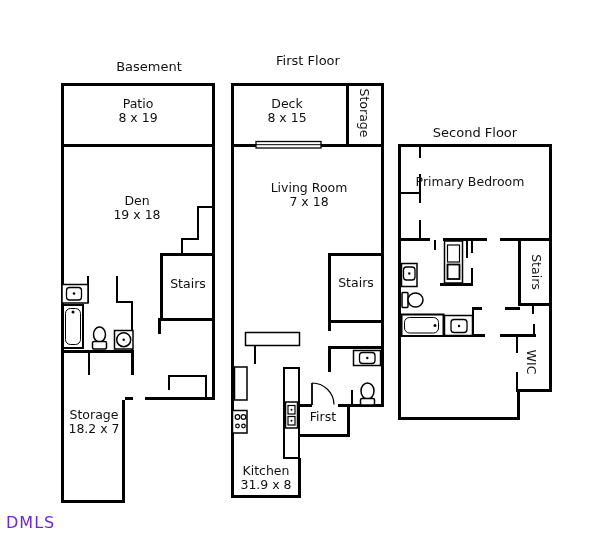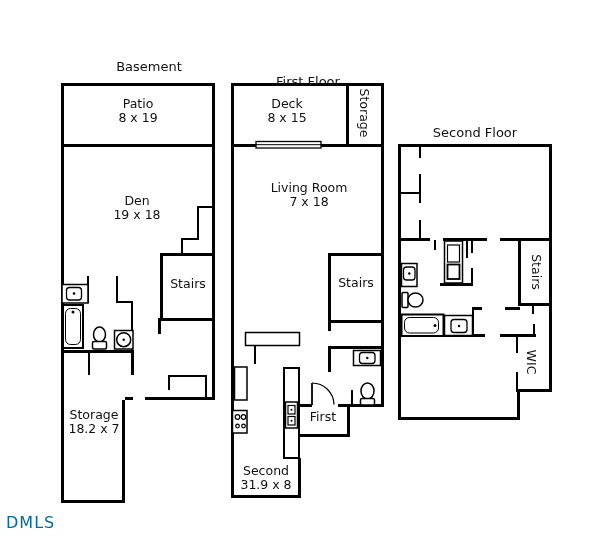--- a/index.html
+++ b/index.html
@@ -4,21 +4,21 @@
 <style>
   html,body{margin:0;padding:0;background:#fff;}
   #plan{position:relative;width:605px;height:549px;background:#fff;
         font-family:"DejaVu Sans","Liberation Sans",sans-serif;color:#111;overflow:hidden;}
   .w{position:absolute;background:#000;display:block;}
   .floor-title{position:absolute;transform:translateX(-50%);font-size:13px;white-space:nowrap;}
   .room-label{position:absolute;transform:translateX(-50%);text-align:center;
               font-size:12.5px;line-height:13.5px;white-space:nowrap;}
   .room-label.vert{transform:translate(-50%,-50%) rotate(90deg);}
   #fixtures{position:absolute;left:0;top:0;pointer-events:none;}
-  #watermark{position:absolute;left:6px;top:513px;font-size:16px;letter-spacing:1px;color:#0369a1;}
+  #watermark{position:absolute;left:6px;top:513px;font-size:16px;letter-spacing:1px;color:#6d28d9;}
 </style>
 </head>
 <body>
 
 <div id="plan">
 
   <i class="w" style="left:61px;top:83px;width:154px;height:3px"></i>
   <i class="w" style="left:61px;top:83px;width:3px;height:420px"></i>
   <i class="w" style="left:212px;top:83px;width:3px;height:317px"></i>
   <i class="w" style="left:61px;top:144px;width:154px;height:3px"></i>
@@ -179,21 +179,21 @@
       <rect x="447.5" y="264.5" width="12" height="14.5" fill="#fff" stroke="#000" stroke-width="1.8"></rect>
     </g>
     <g>
       <rect x="444.5" y="315.5" width="28" height="20" fill="#fff" stroke="#000" stroke-width="1.5"></rect>
       <rect x="451" y="319.5" width="16" height="13" rx="3" fill="#fff" stroke="#000" stroke-width="1.3"></rect>
       <circle cx="459" cy="326" r="1.2" fill="#000"></circle>
     </g>
   </svg>
 
   <div class="floor-title" style="left:149px;top:59px">Basement</div>
-  <div class="floor-title" style="left:308px;top:74px">First Floor</div>
+  <div class="floor-title" style="left:308px;top:53px">First Floor</div>
   <div class="floor-title" style="left:475px;top:125px">Second Floor</div>
 
   <div class="room-label" style="left:138px;top:97px">
     <div>Patio</div>
     <div>8 x 19</div>
   </div>
   <div class="room-label" style="left:137px;top:194px">
     <div>Den</div>
     <div>19 x 18</div>
   </div>
@@ -216,25 +216,26 @@
     <div>Living Room</div>
     <div>7 x 18</div>
   </div>
   <div class="room-label" style="left:356px;top:276px">
     <div>Stairs</div>
   </div>
   <div class="room-label" style="left:323px;top:410px">
     <div>First</div>
   </div>
   <div class="room-label" style="left:266px;top:464px">
-    <div>Second</div>
+    <div>Kitchen</div>
     <div>31.9 x 8</div>
   </div>
 
   <div class="room-label" style="left:470px;top:175px">
+    <div>Primary Bedroom</div>
   </div>
   <div class="room-label vert" style="left:536px;top:272px">
     <div>Stairs</div>
   </div>
   <div class="room-label vert" style="left:531px;top:362px">
     <div>WIC</div>
   </div>
 
   <div id="watermark">DMLS</div>
 </div>

